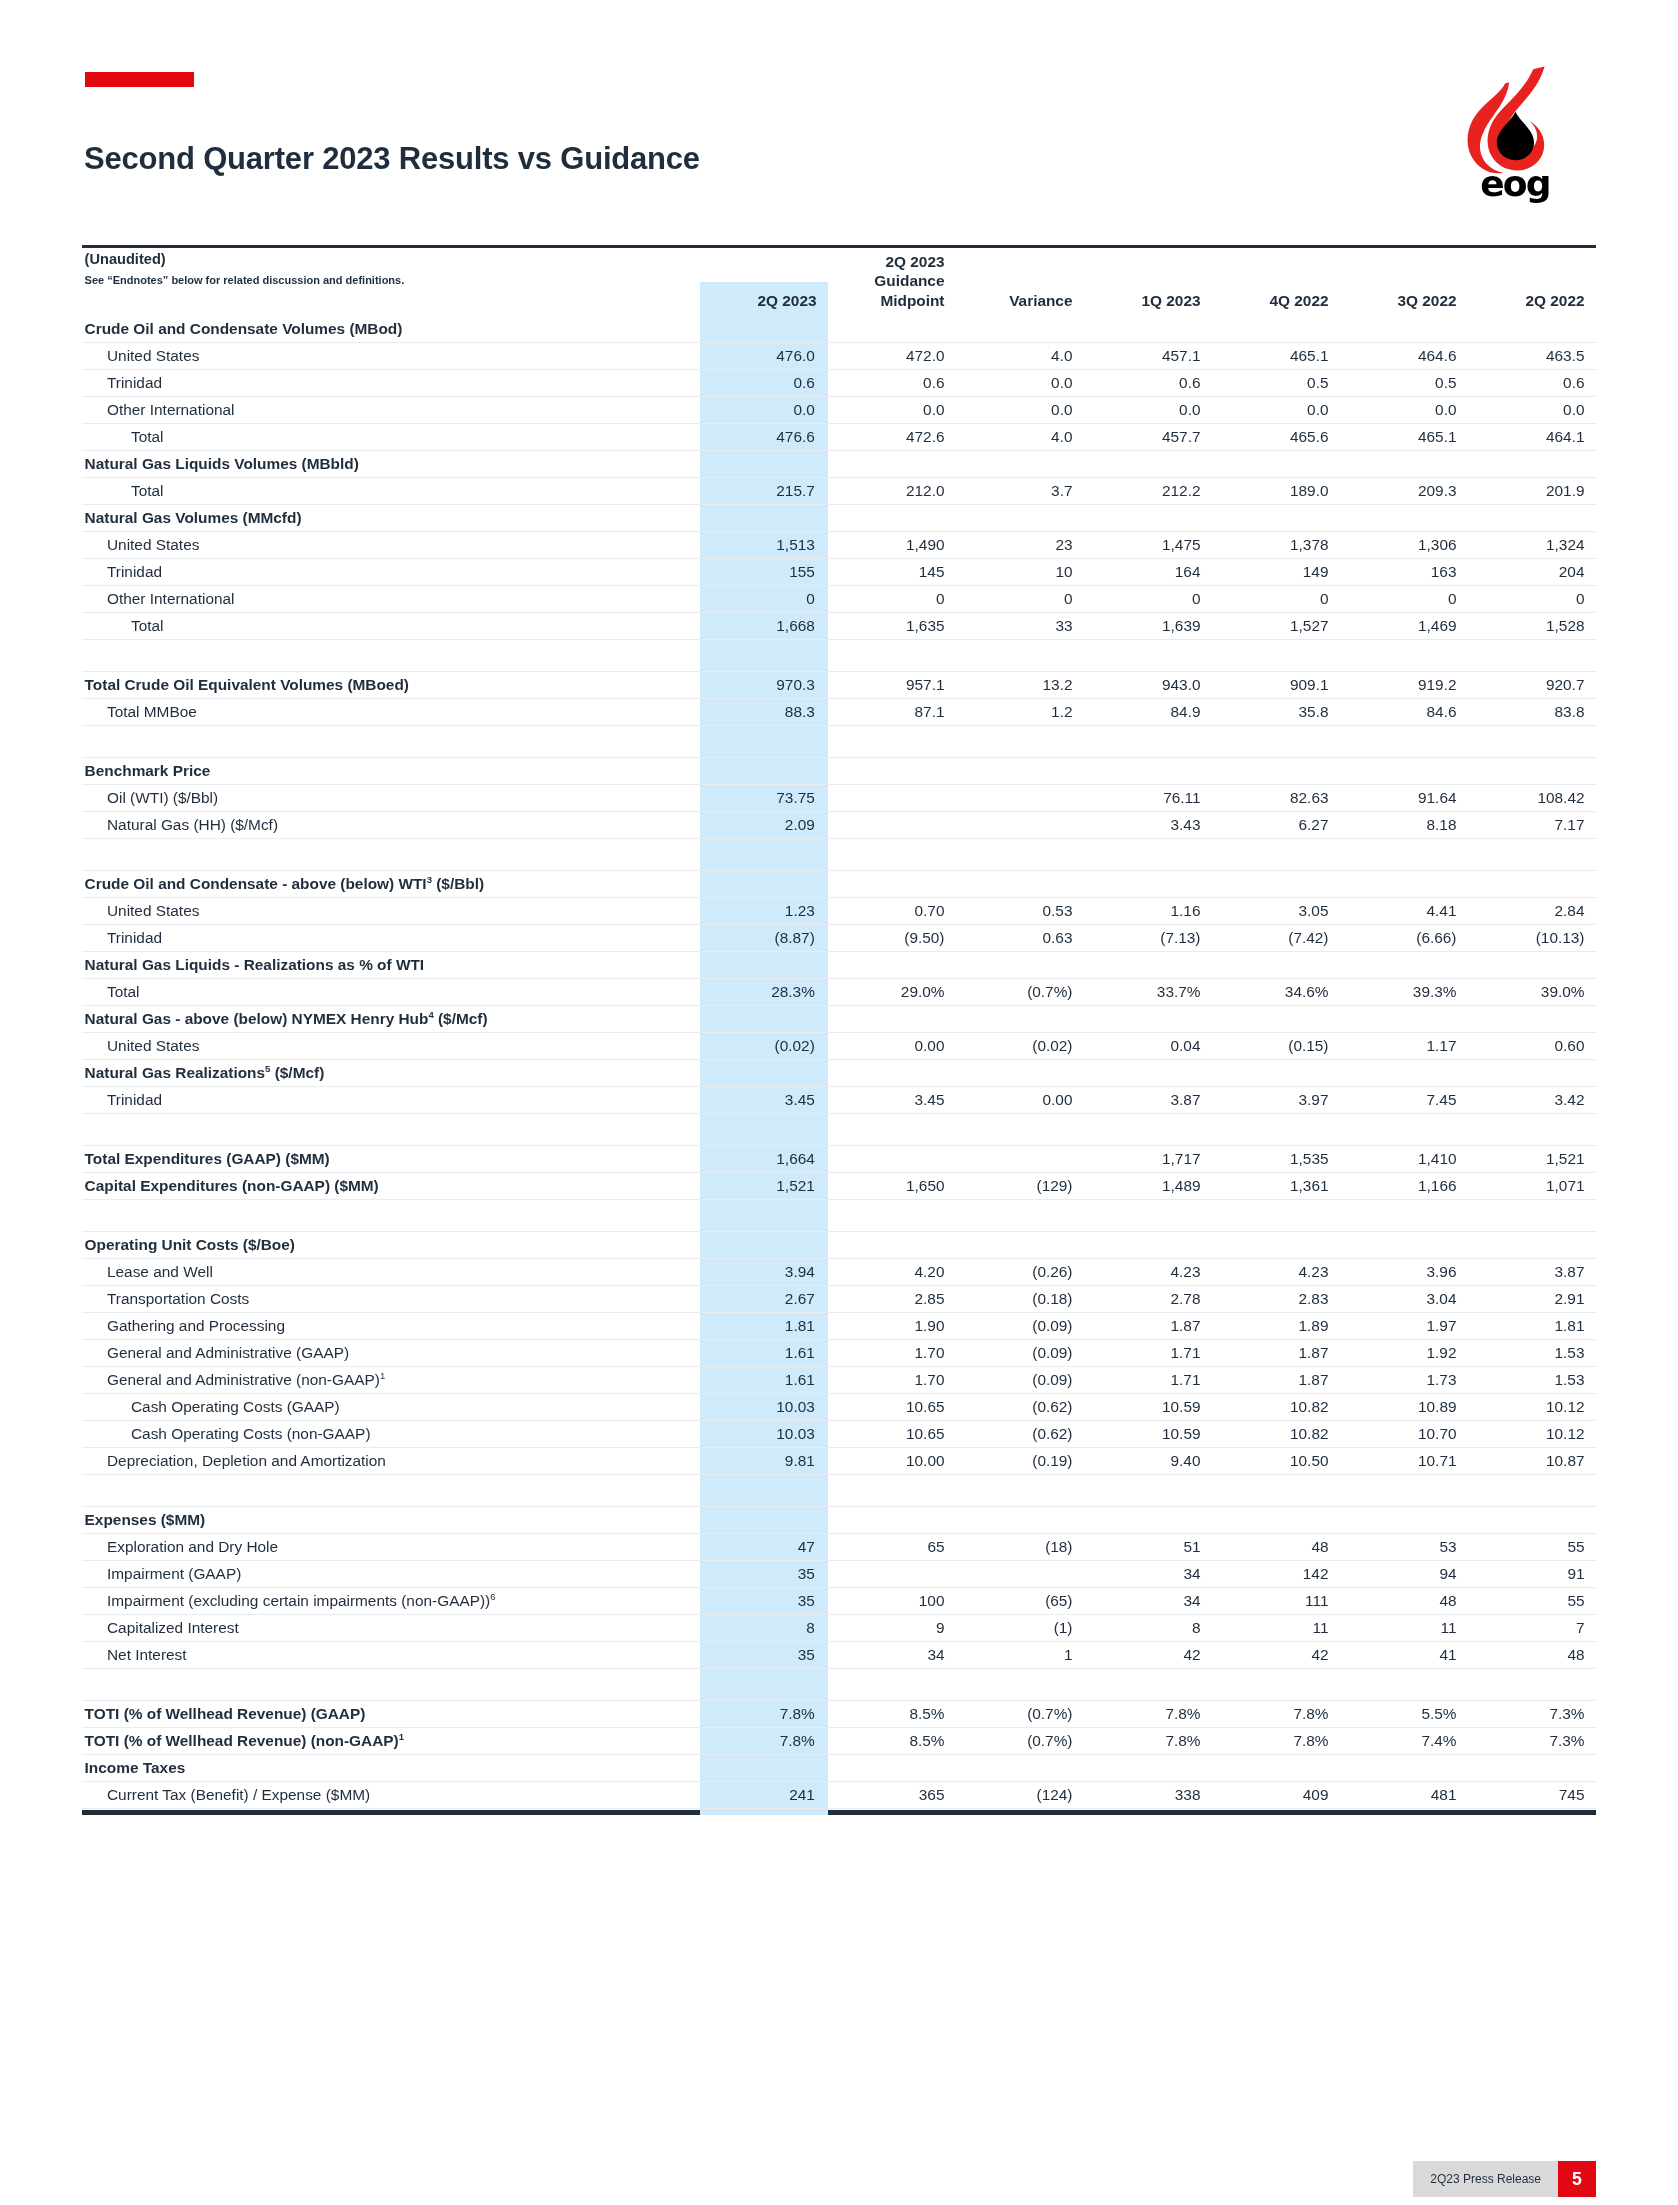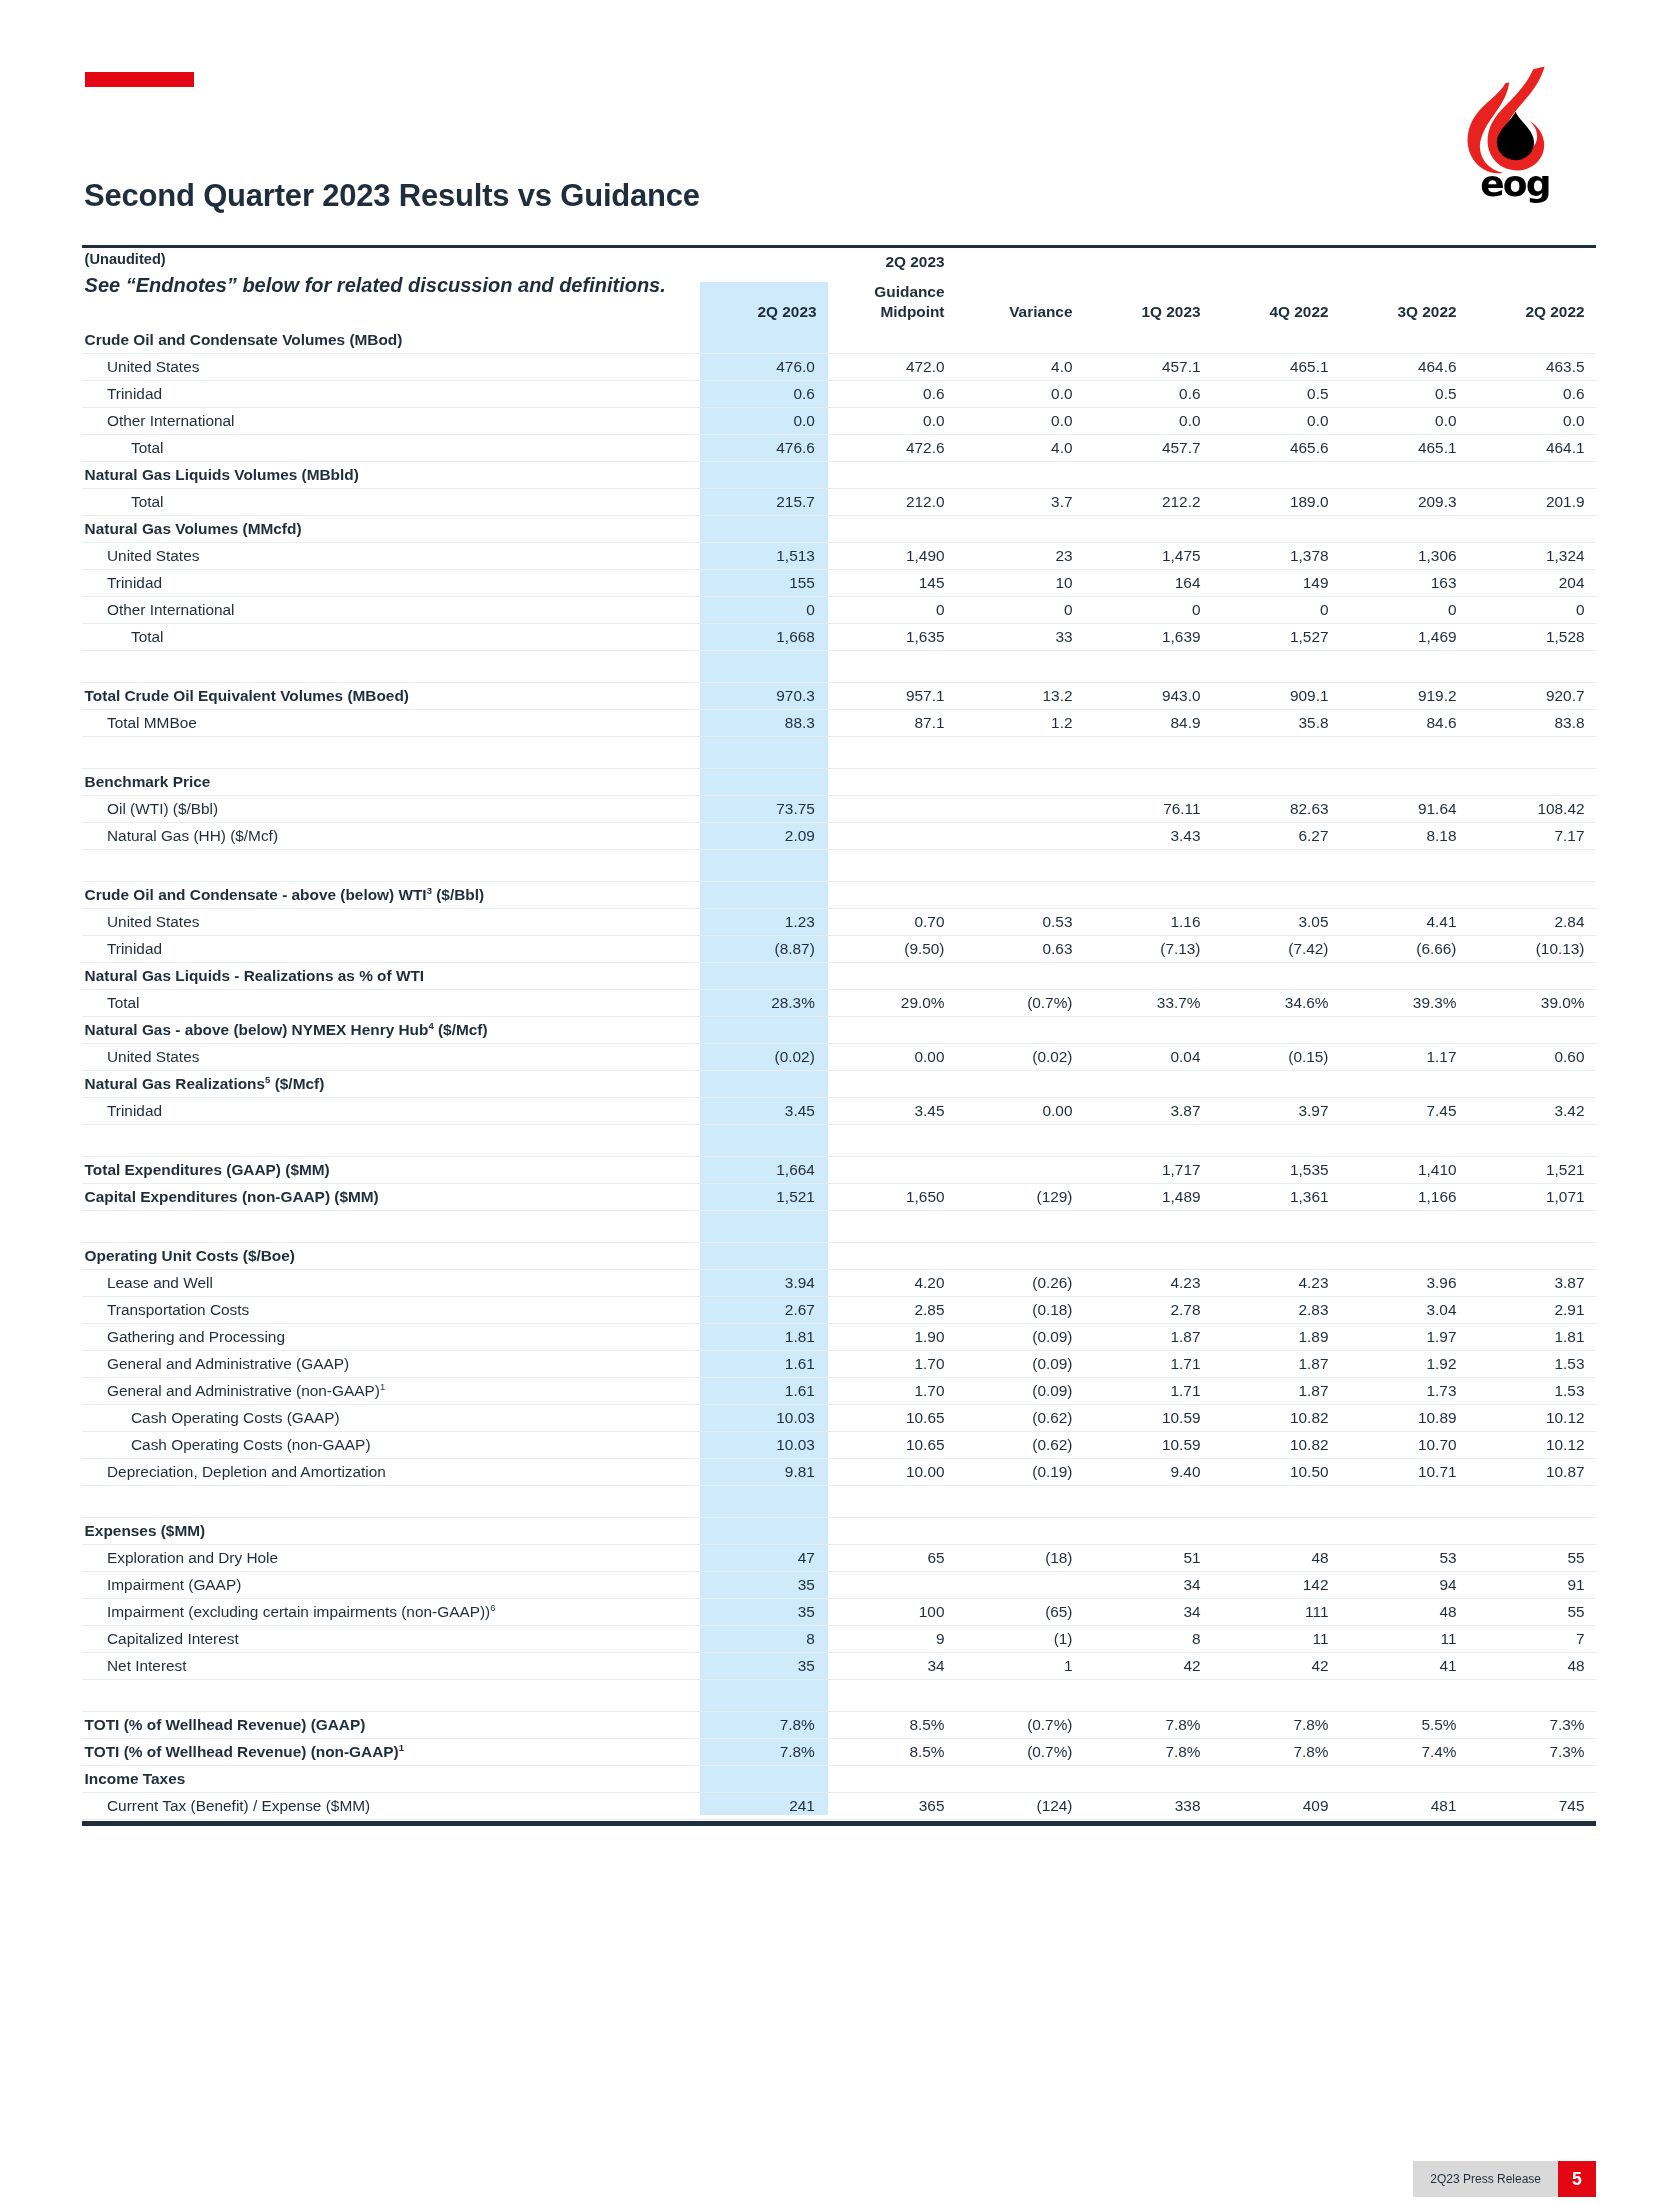--- a/index.html
+++ b/index.html
@@ -31,21 +31,20 @@
   }
   #page-title {
     position: absolute;
     left: 84px;
     top: 141px;
     font-size: 31px;
     font-weight: bold;
     letter-spacing: -0.2px;
     color: #1f2d3d;
     white-space: nowrap;
-    margin-top: 37px;
   }
   #logo {
     position: absolute;
     right: 90px;
     top: 42px;
     width: 146px;
     height: 157px;
   }
   #logo svg { display: block; width: 100%; height: 100%; }
   #logo-wordmark {
@@ -144,22 +143,21 @@
     font-weight: bold;
   }
   .note-unaudited {
     font-size: 14.6px;
     font-weight: normal;
     padding-top: 2.6px;
     white-space: nowrap;
     margin-top: 30px;
   }
   .note-endnotes {
-    font-size: 20px;
-    font-style: italic;
+    font-size: 11px;
     font-weight: normal;
     padding-top: 3.5px;
     white-space: nowrap;
   }
   sup { font-size: 0.62em; vertical-align: super; line-height: 0; }
 
   
   #footer {
     position: absolute;
     left: 0;

